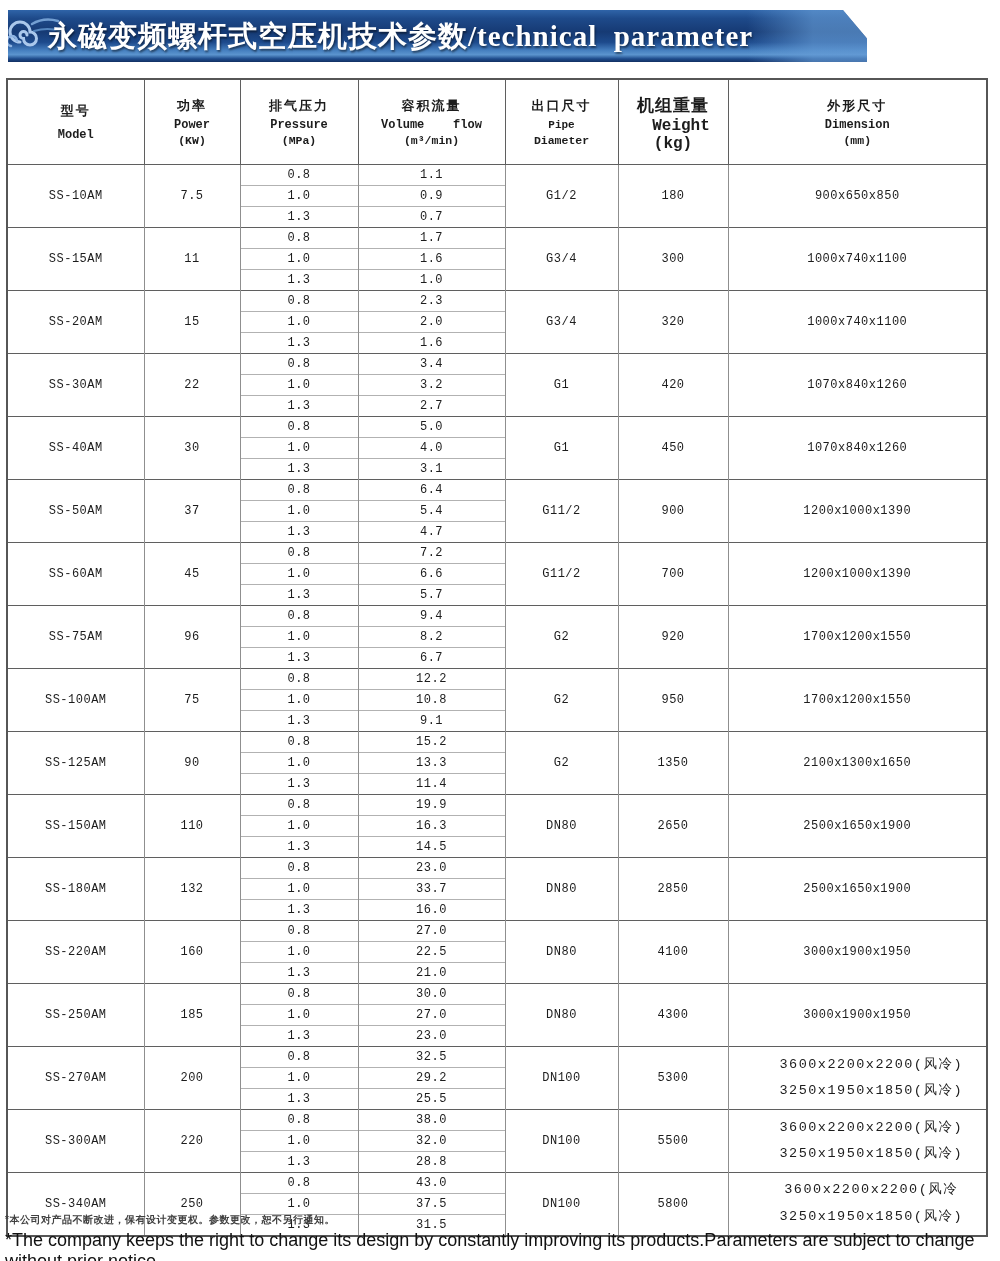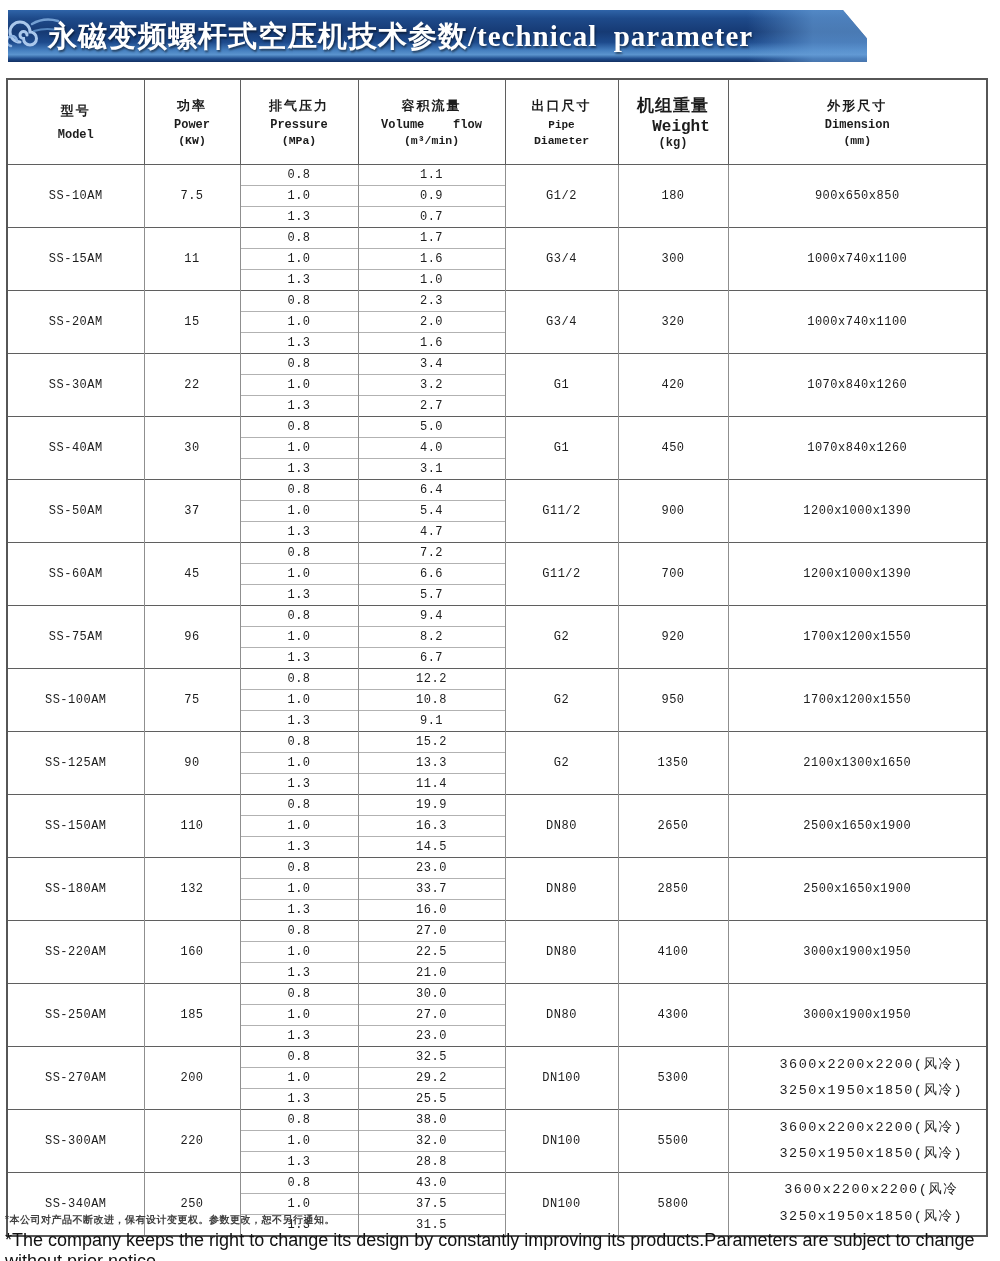--- a/index.html
+++ b/index.html
@@ -43,21 +43,21 @@
   .spec-table th {
     border:1px solid #5f5f5f; font-weight:bold; vertical-align:middle; padding:14px 0;
   }
   .th-stack { display:flex; flex-direction:column; justify-content:space-evenly; height:56px; }
   .th-zh   { font-size:13px; letter-spacing:2px; }
   .th-en   { font-size:12px; white-space:pre; }
   .th-unit { font-size:11.5px; white-space:pre; }
   th.mid .th-en { font-size:11px; }
   th.big .th-zh { font-size:17px; letter-spacing:1px; }
   th.big .th-en { font-size:16px;margin-left:16px; }
-  th.big .th-unit { font-size:12px; }
+  th.big .th-unit { font-size:16px; }
 
   .spec-table td {
     border-left:1px solid #8f8f8f; border-right:1px solid #8f8f8f;
     border-top:1px solid #b2b2b2; border-bottom:0;
     text-align:center; vertical-align:middle;
     font-size:12px; letter-spacing:0.5px;
   }
   .spec-table tbody tr.group-start td { border-top:1px solid #5f5f5f; }
   .c-dim { white-space:pre-line; }
   .c-dim.dim-two-line { font-size:13.5px; letter-spacing:1.5px; line-height:1.95;padding-left:28px; }

